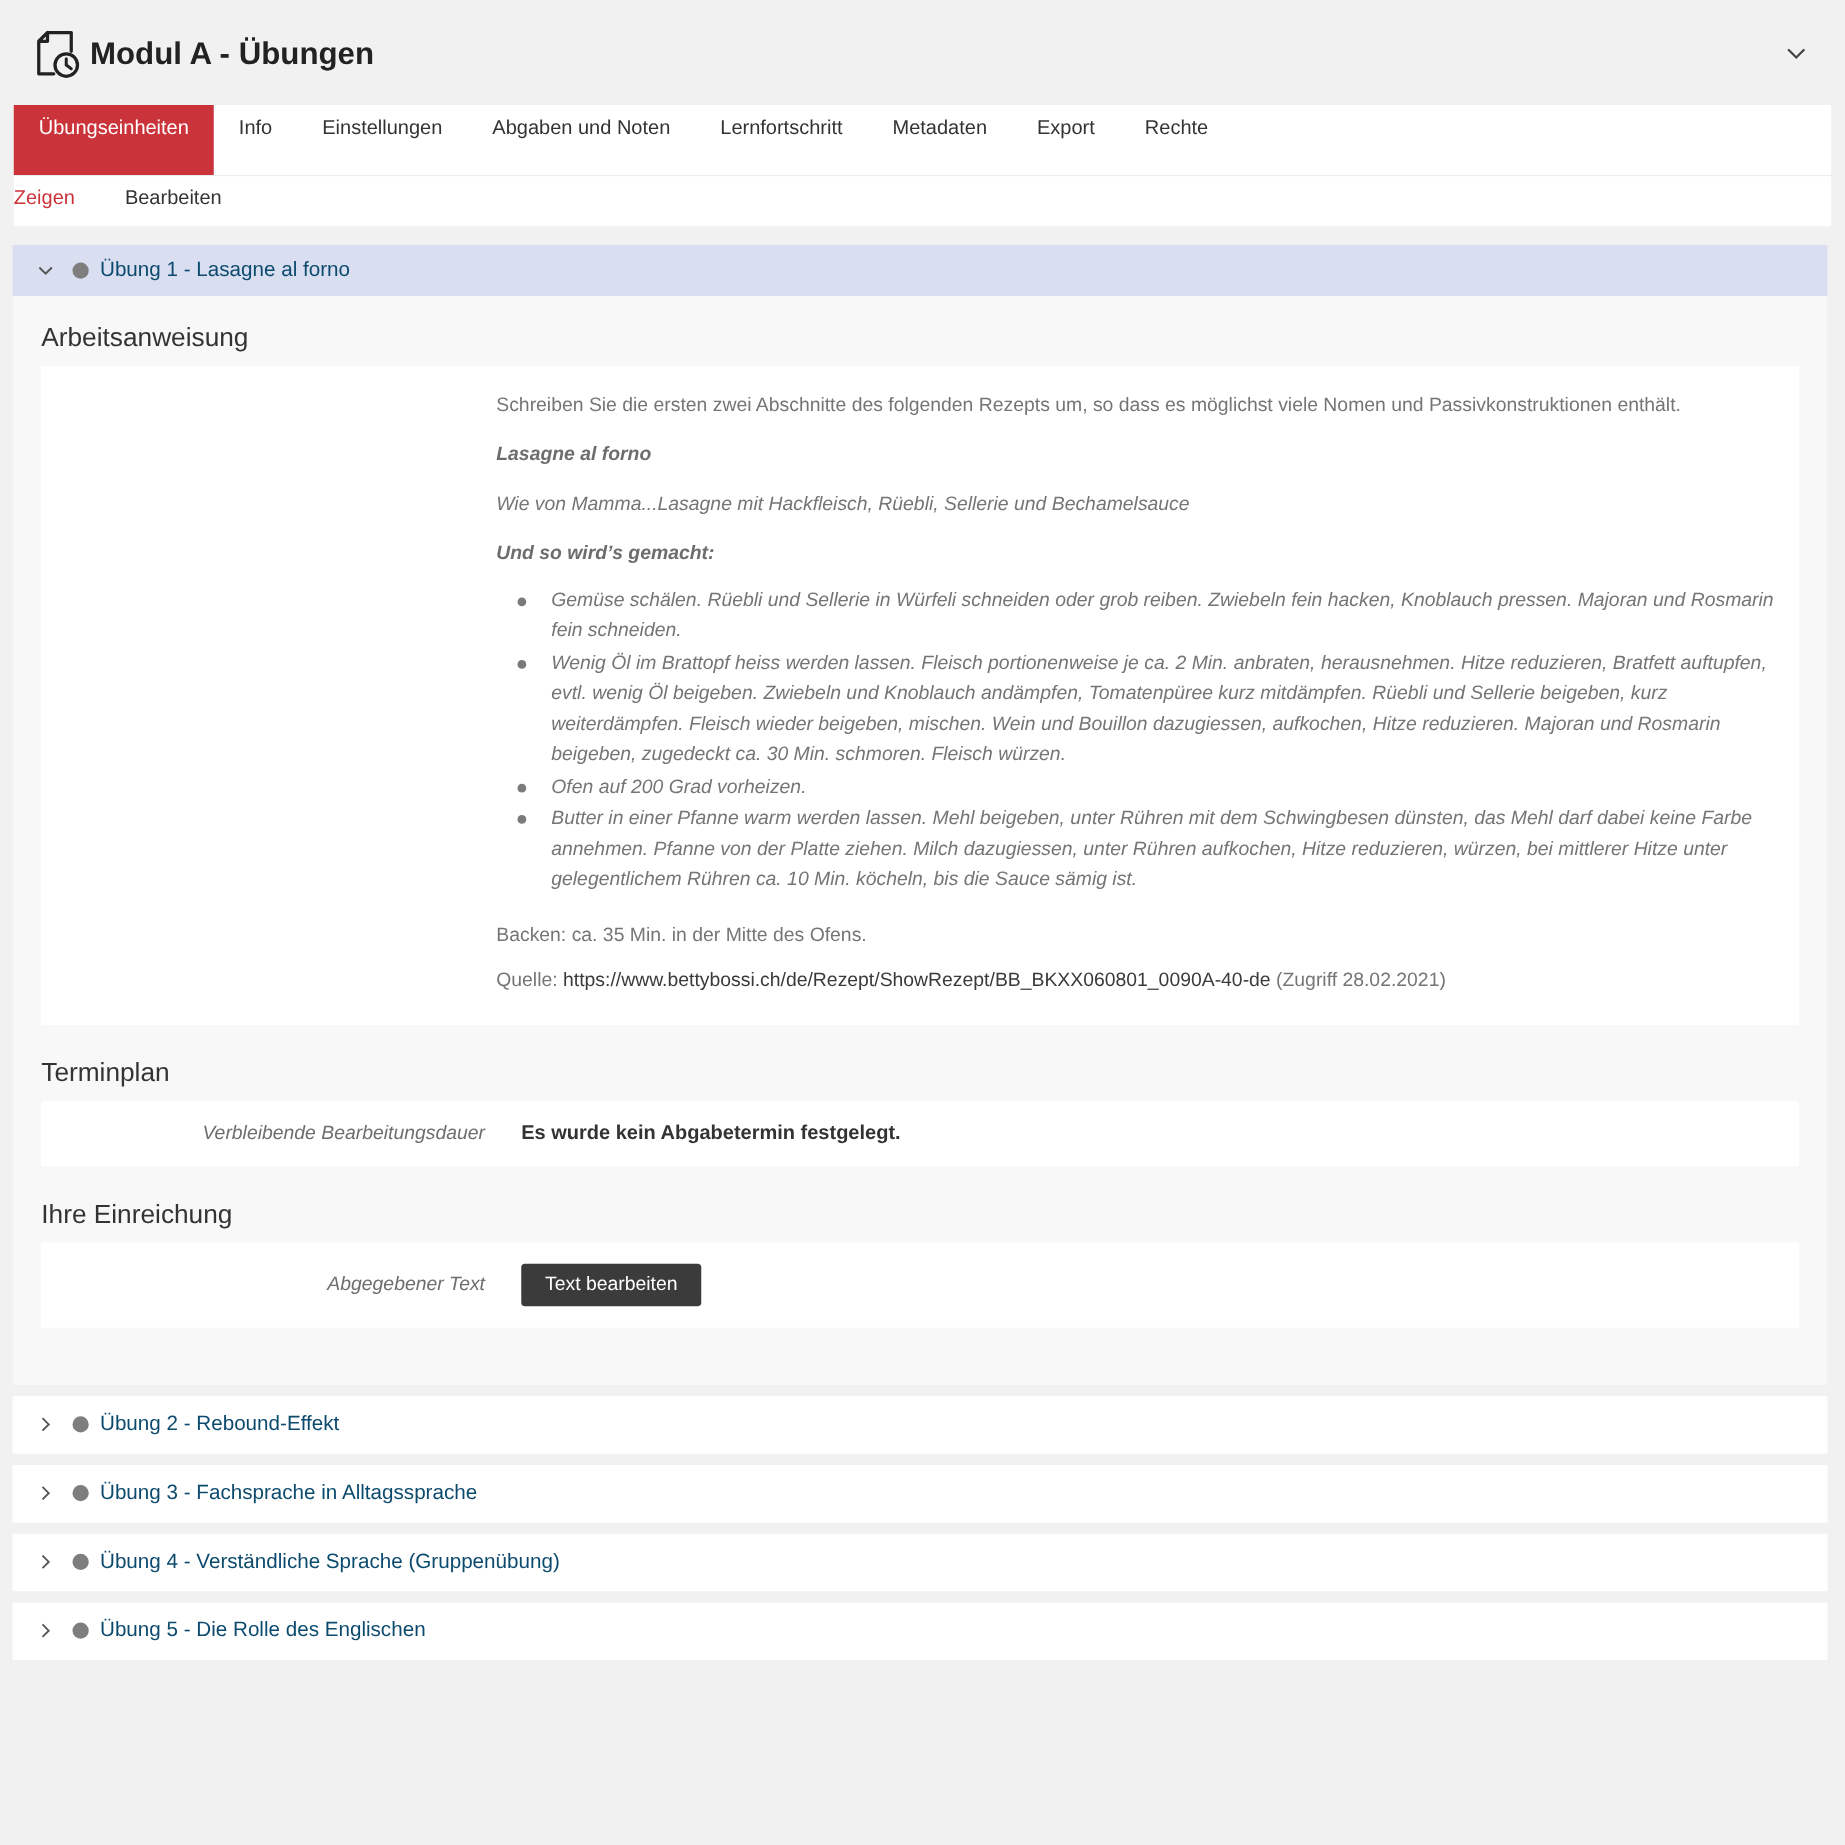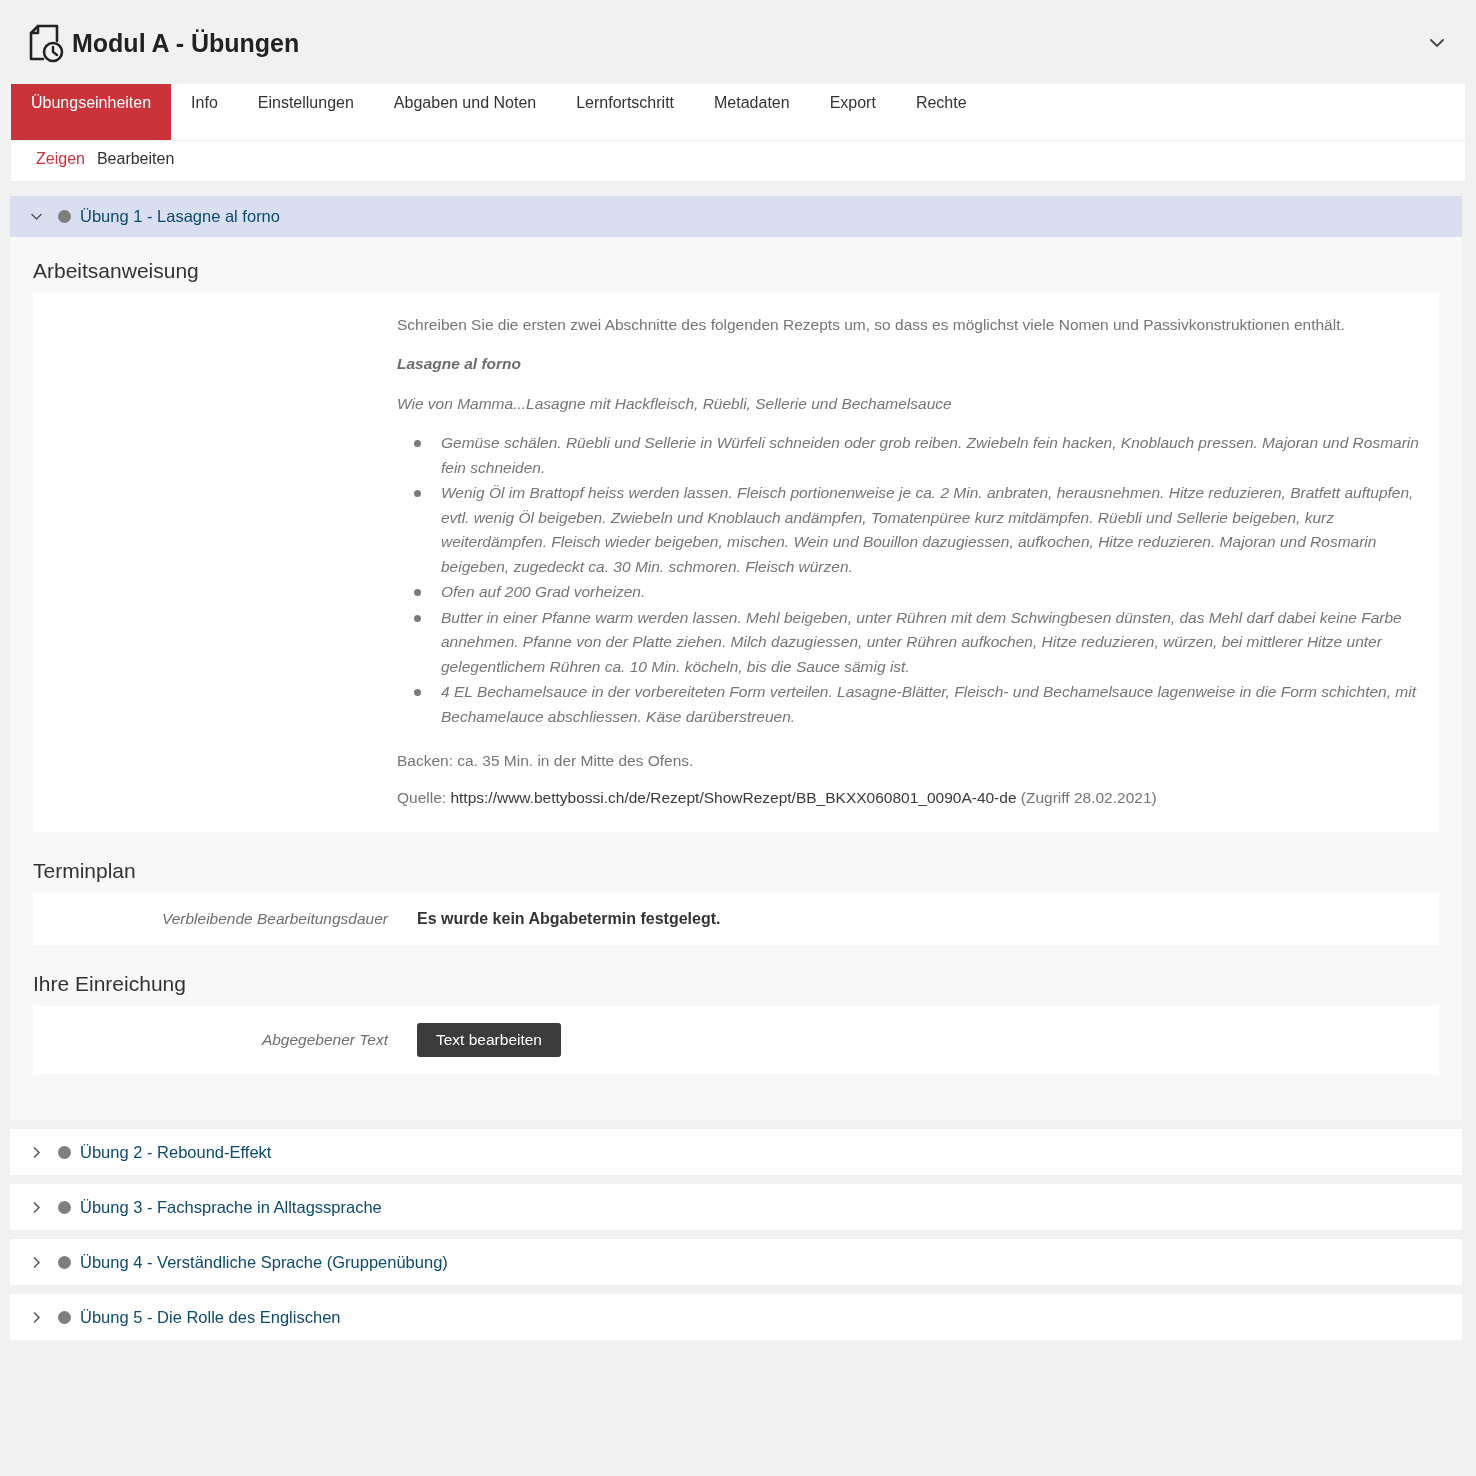--- a/index.html
+++ b/index.html
@@ -30,21 +30,21 @@
   }
   .tab {
     padding: 0 20px; line-height: 38px; height: 56px;
     font-size: 16px; color: #333; cursor: pointer; white-space: nowrap;
   }
   .tab.active { color: #fff; }
 
   
   .subnav {
     margin: 0 11px; background: #ffffff;
-    padding: 9px 25px 13px; display: flex; gap: 12px;
+    padding: 9px 0 13px; display: flex; gap: 40px;
   }
   .subnav-link { font-size: 16px; color: #333; cursor: pointer; }
 
   
   .accordion { margin-top: 15px; }
   .acc-header {
     margin: 0 14px 0 10px; height: 41px;
     display: flex; align-items: center;
     padding: 0 0 0 18px; cursor: pointer; background: #ffffff;
   }
@@ -153,26 +153,26 @@
   </div>
 
   <div class="acc-body">
 
     <h2 class="section-heading">Arbeitsanweisung</h2>
 
     <div class="content-box">
       <p class="intro">Schreiben Sie die ersten zwei Abschnitte des folgenden Rezepts um, so dass es möglichst viele Nomen und Passivkonstruktionen enthält.</p>
       <p class="recipe-title">Lasagne al forno</p>
       <p class="recipe-sub">Wie von Mamma...Lasagne mit Hackfleisch, Rüebli, Sellerie und Bechamelsauce</p>
+      <p class="steps-heading">Und so wird’s gemacht:</p>
       <ul class="steps">
         <li>Gemüse schälen. Rüebli und Sellerie in Würfeli schneiden oder grob reiben. Zwiebeln fein hacken, Knoblauch pressen. Majoran und Rosmarin fein schneiden.</li>
         <li>Wenig Öl im Brattopf heiss werden lassen. Fleisch portionenweise je ca. 2 Min. anbraten, herausnehmen. Hitze reduzieren, Bratfett auftupfen, evtl. wenig Öl beigeben. Zwiebeln und Knoblauch andämpfen, Tomatenpüree kurz mitdämpfen. Rüebli und Sellerie beigeben, kurz weiterdämpfen. Fleisch wieder beigeben, mischen. Wein und Bouillon dazugiessen, aufkochen, Hitze reduzieren. Majoran und Rosmarin beigeben, zugedeckt ca. 30 Min. schmoren. Fleisch würzen.</li>
         <li>Ofen auf 200 Grad vorheizen.</li>
         <li>Butter in einer Pfanne warm werden lassen. Mehl beigeben, unter Rühren mit dem Schwingbesen dünsten, das Mehl darf dabei keine Farbe annehmen. Pfanne von der Platte ziehen. Milch dazugiessen, unter Rühren aufkochen, Hitze reduzieren, würzen, bei mittlerer Hitze unter gelegentlichem Rühren ca. 10 Min. köcheln, bis die Sauce sämig ist.</li>
-        <li>4 EL Bechamelsauce in der vorbereiteten Form verteilen. Lasagne-Blätter, Fleisch- und Bechamelsauce lagenweise in die Form schichten, mit Bechamelauce abschliessen. Käse darüberstreuen.</li>
       </ul>
       <p class="baking-note">Backen: ca. 35 Min. in der Mitte des Ofens.</p>
       <p class="source-line"><span>Quelle: </span><a href="#">https://www.bettybossi.ch/de/Rezept/ShowRezept/BB_BKXX060801_0090A-40-de</a><span> (Zugriff 28.02.2021)</span></p>
     </div>
 
     <h2 class="section-heading" style="padding-top:27px">Terminplan</h2>
     <div class="form-box">
       <span class="form-label">Verbleibende Bearbeitungsdauer</span>
       <span class="form-value">Es wurde kein Abgabetermin festgelegt.</span>
     </div>

